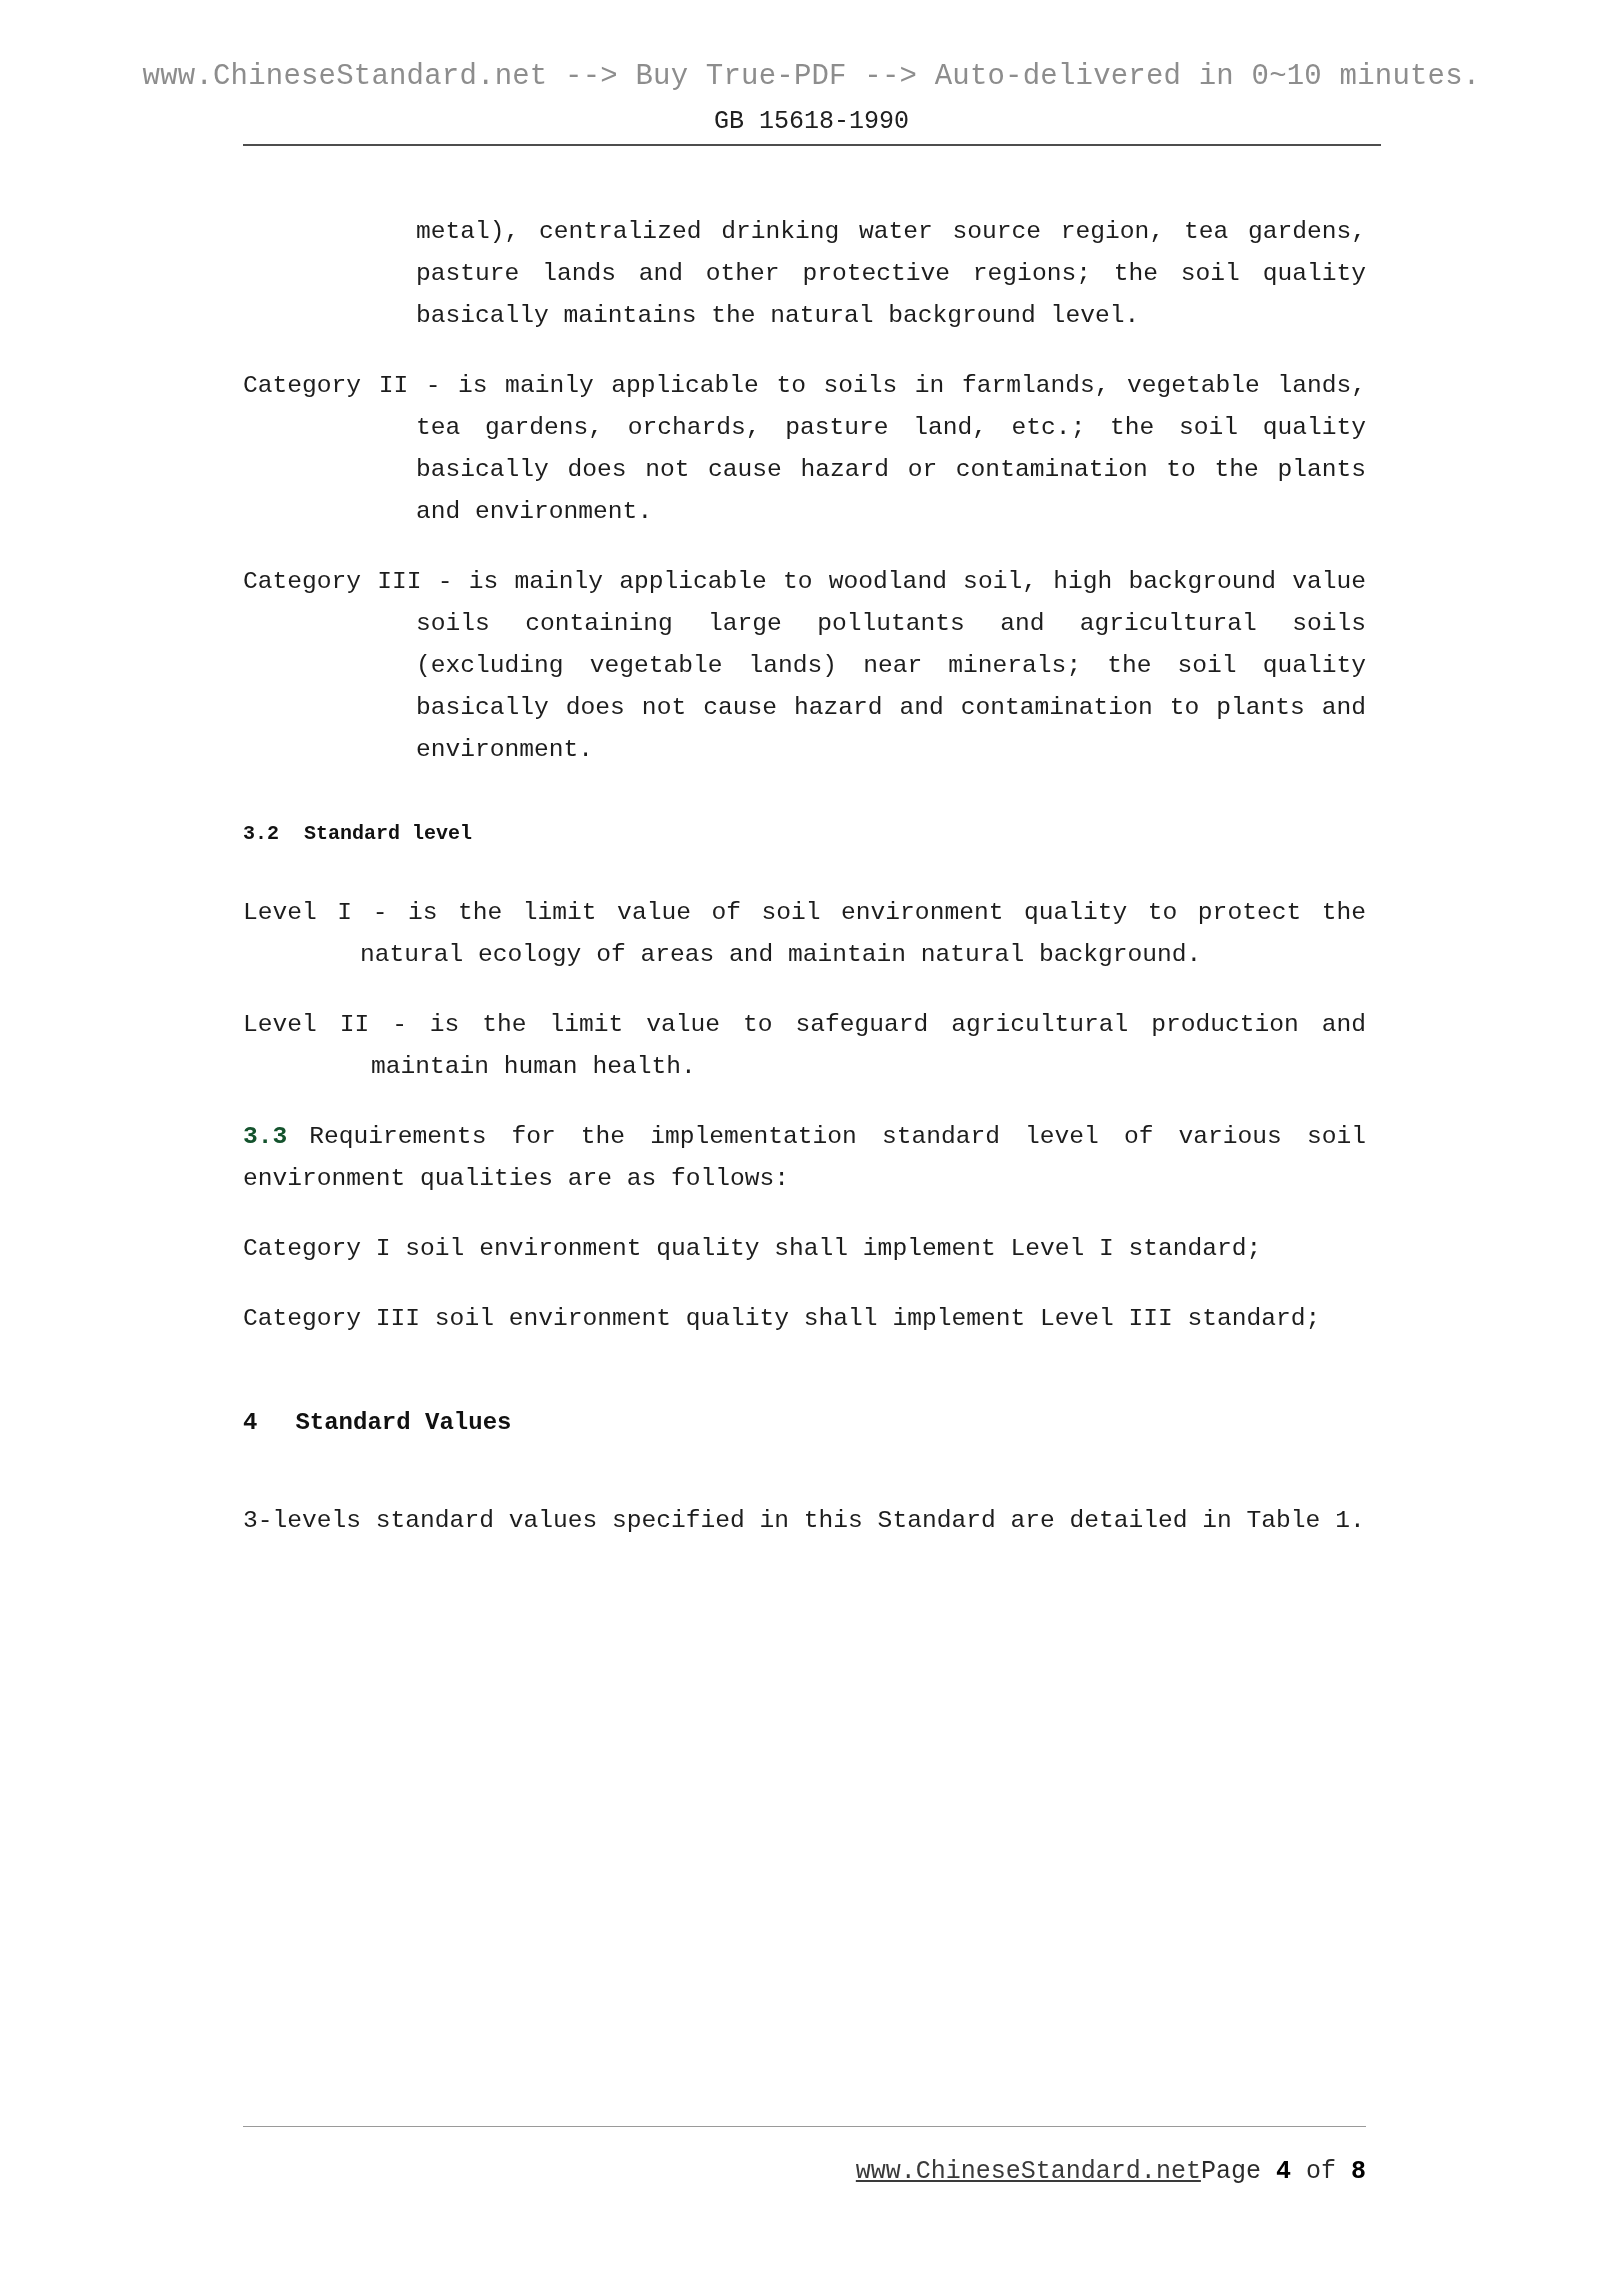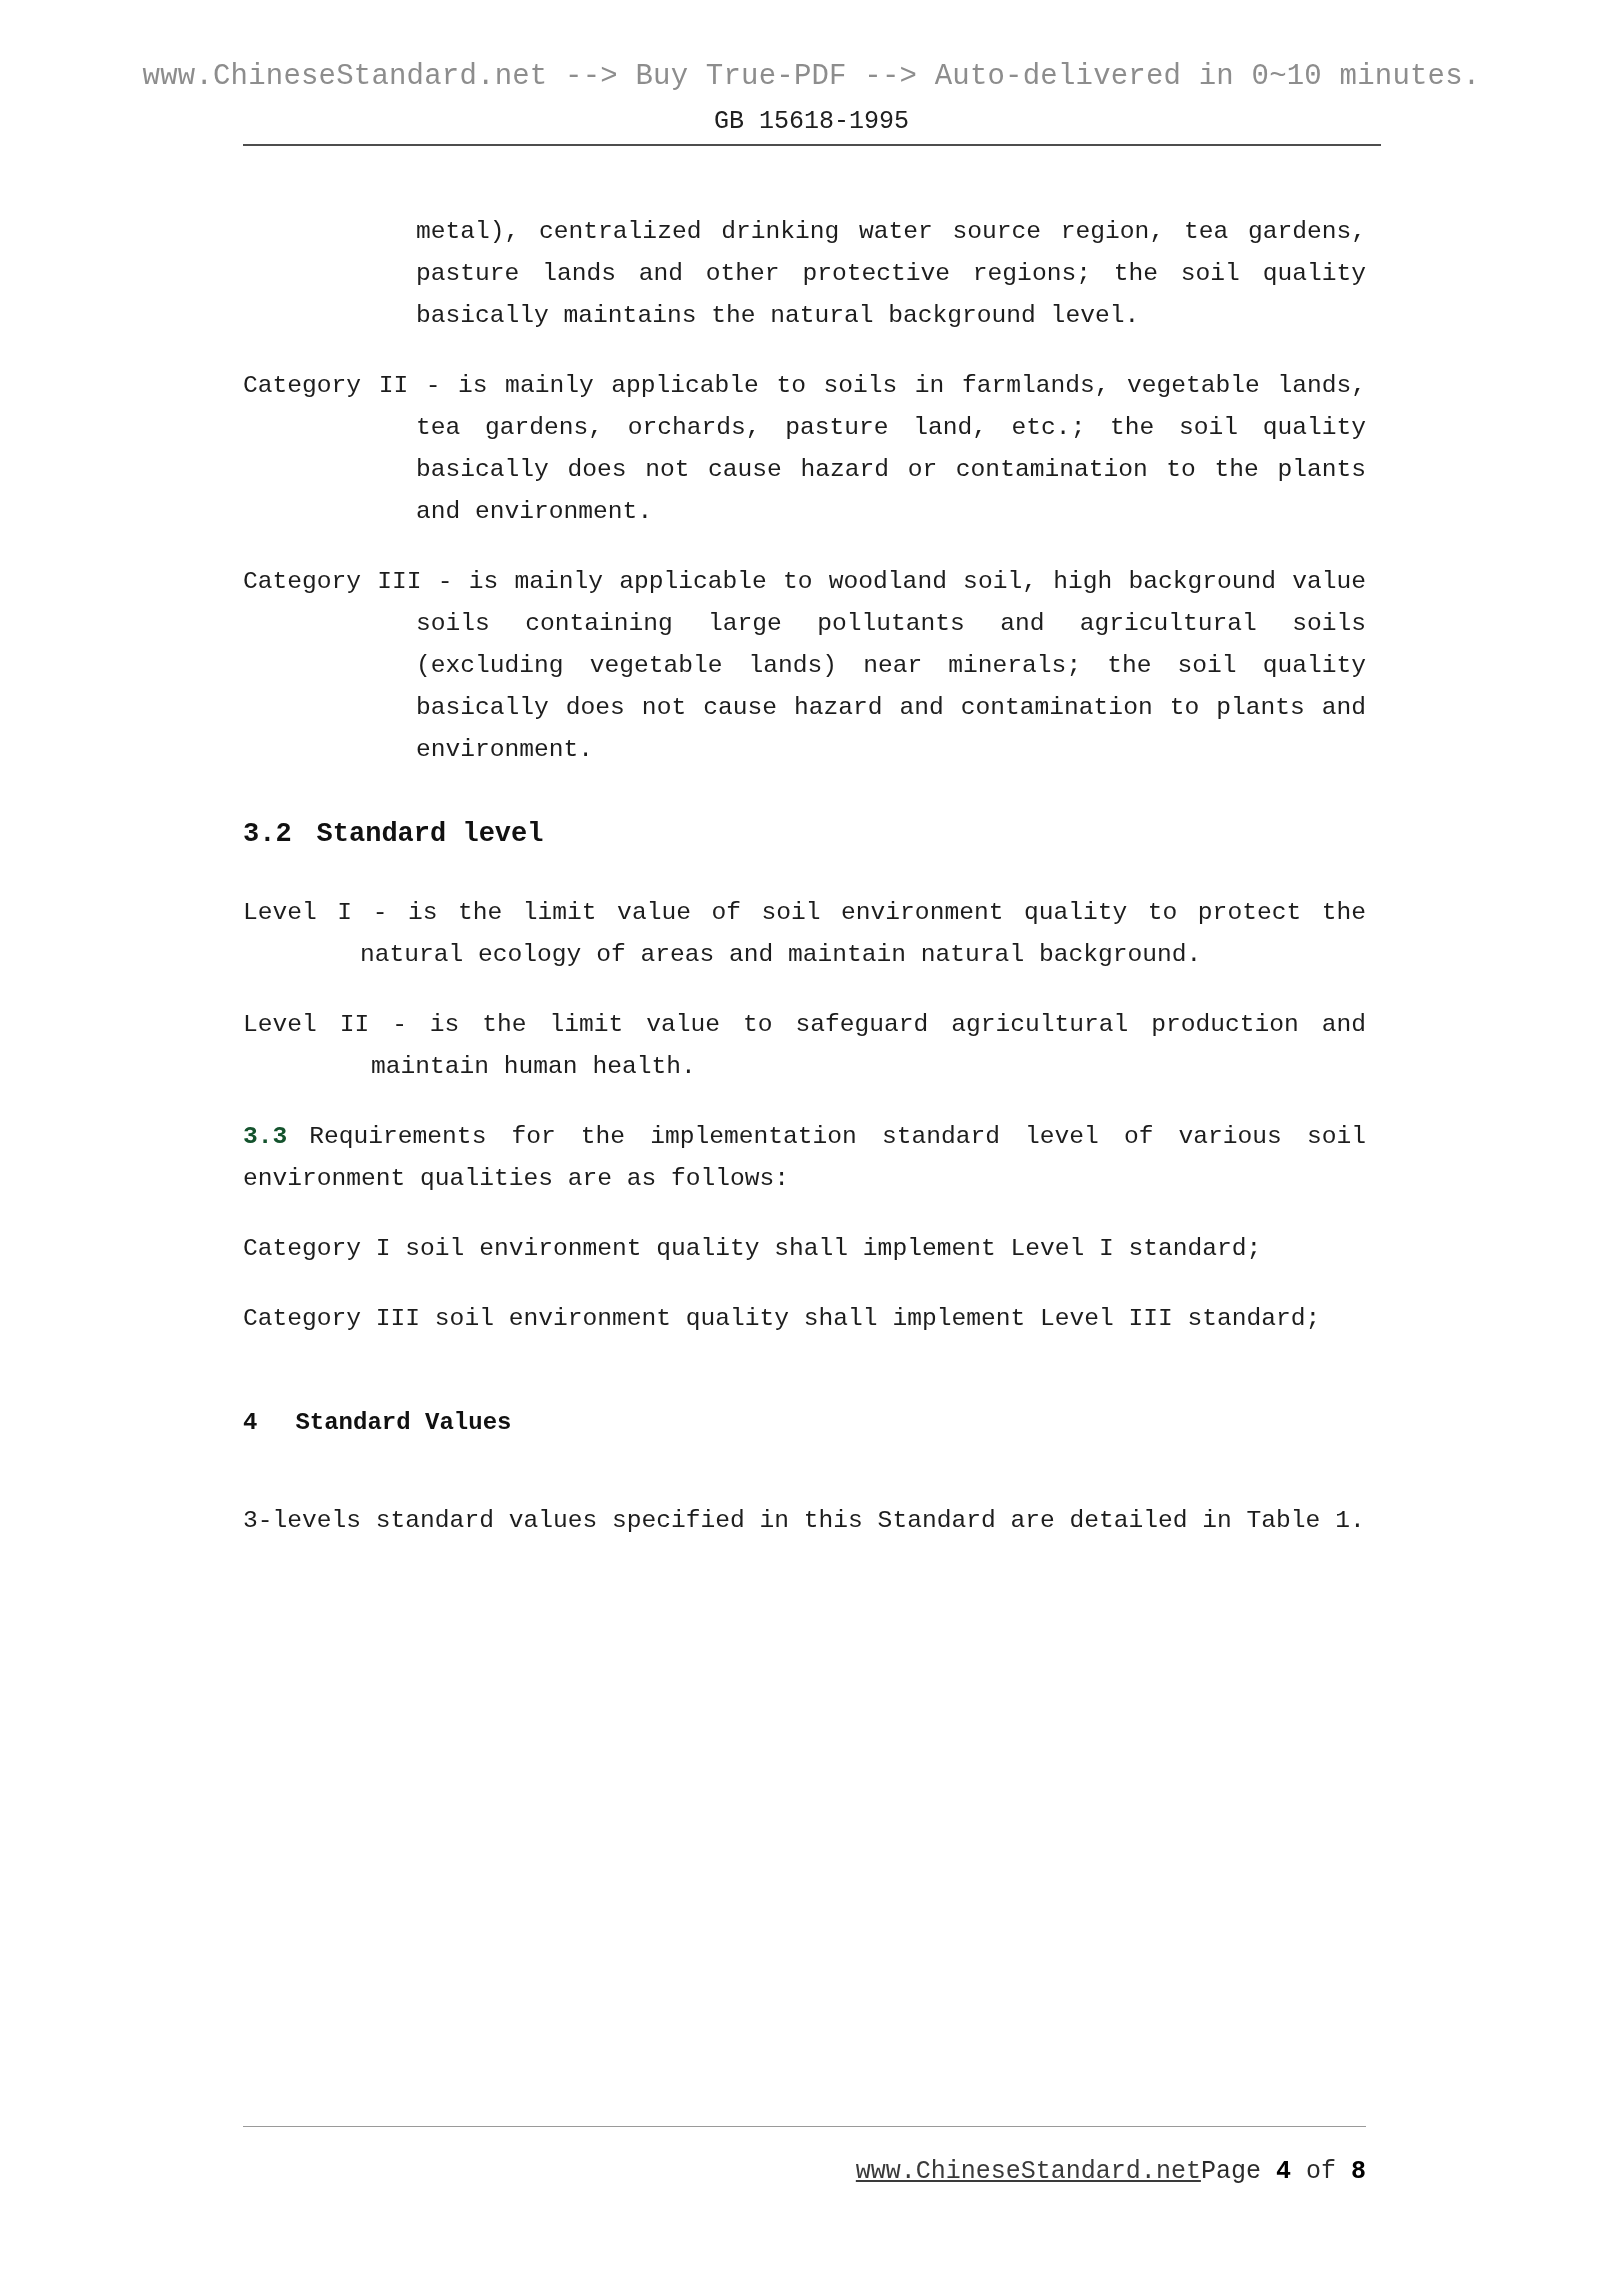--- a/index.html
+++ b/index.html
@@ -55,21 +55,21 @@
     text-indent: -173px;
   }
   .cont-indent {
     padding-left: 173px;
     text-indent: 0;
   }
   .hang-l1 { padding-left: 117px; text-indent: -117px; }
   .hang-l2 { padding-left: 128px; text-indent: -128px; }
   .hang-l3 { padding-left: 136px; text-indent: -136px; }
   .h-sub {
-    font-size: 27px;
+    font-size: 20px;
     line-height: 42px;
     font-weight: bold;
     color: #111111;
     margin: 42px 0 37px 0;
   }
   .h-sub .h-num { margin-right: 25px; }
   .b {
     font-weight: bold;
     color: #14532d;
   }
@@ -111,21 +111,21 @@
   }
   .page-info .b { color: #000000; }
 </style>
 </head>
 <body>
 
 <div class="page">
 
   <div class="header">
     <div class="promo">www.ChineseStandard.net --&gt; Buy True-PDF --&gt; Auto-delivered in 0~10 minutes.</div>
-    <div class="doc-num">GB 15618-1995</div>
+    <div class="doc-num">GB 15618-1990</div>
     <div class="header-rule"></div>
   </div>
 
   <div class="content">
 
     <p class="para cont-indent">metal), centralized drinking water source region, tea gardens, pasture lands and other protective regions; the soil quality basically maintains the natural background level.</p>
 
     <p class="para hang-cat">Category II - is mainly applicable to soils in farmlands, vegetable lands, tea gardens, orchards, pasture land, etc.; the soil quality basically does not cause hazard or contamination to the plants and environment.</p>
 
     <p class="para hang-cat">Category III - is mainly applicable to woodland soil, high background value soils containing large pollutants and agricultural soils (excluding vegetable lands) near minerals; the soil quality basically does not cause hazard and contamination to plants and environment.</p>

